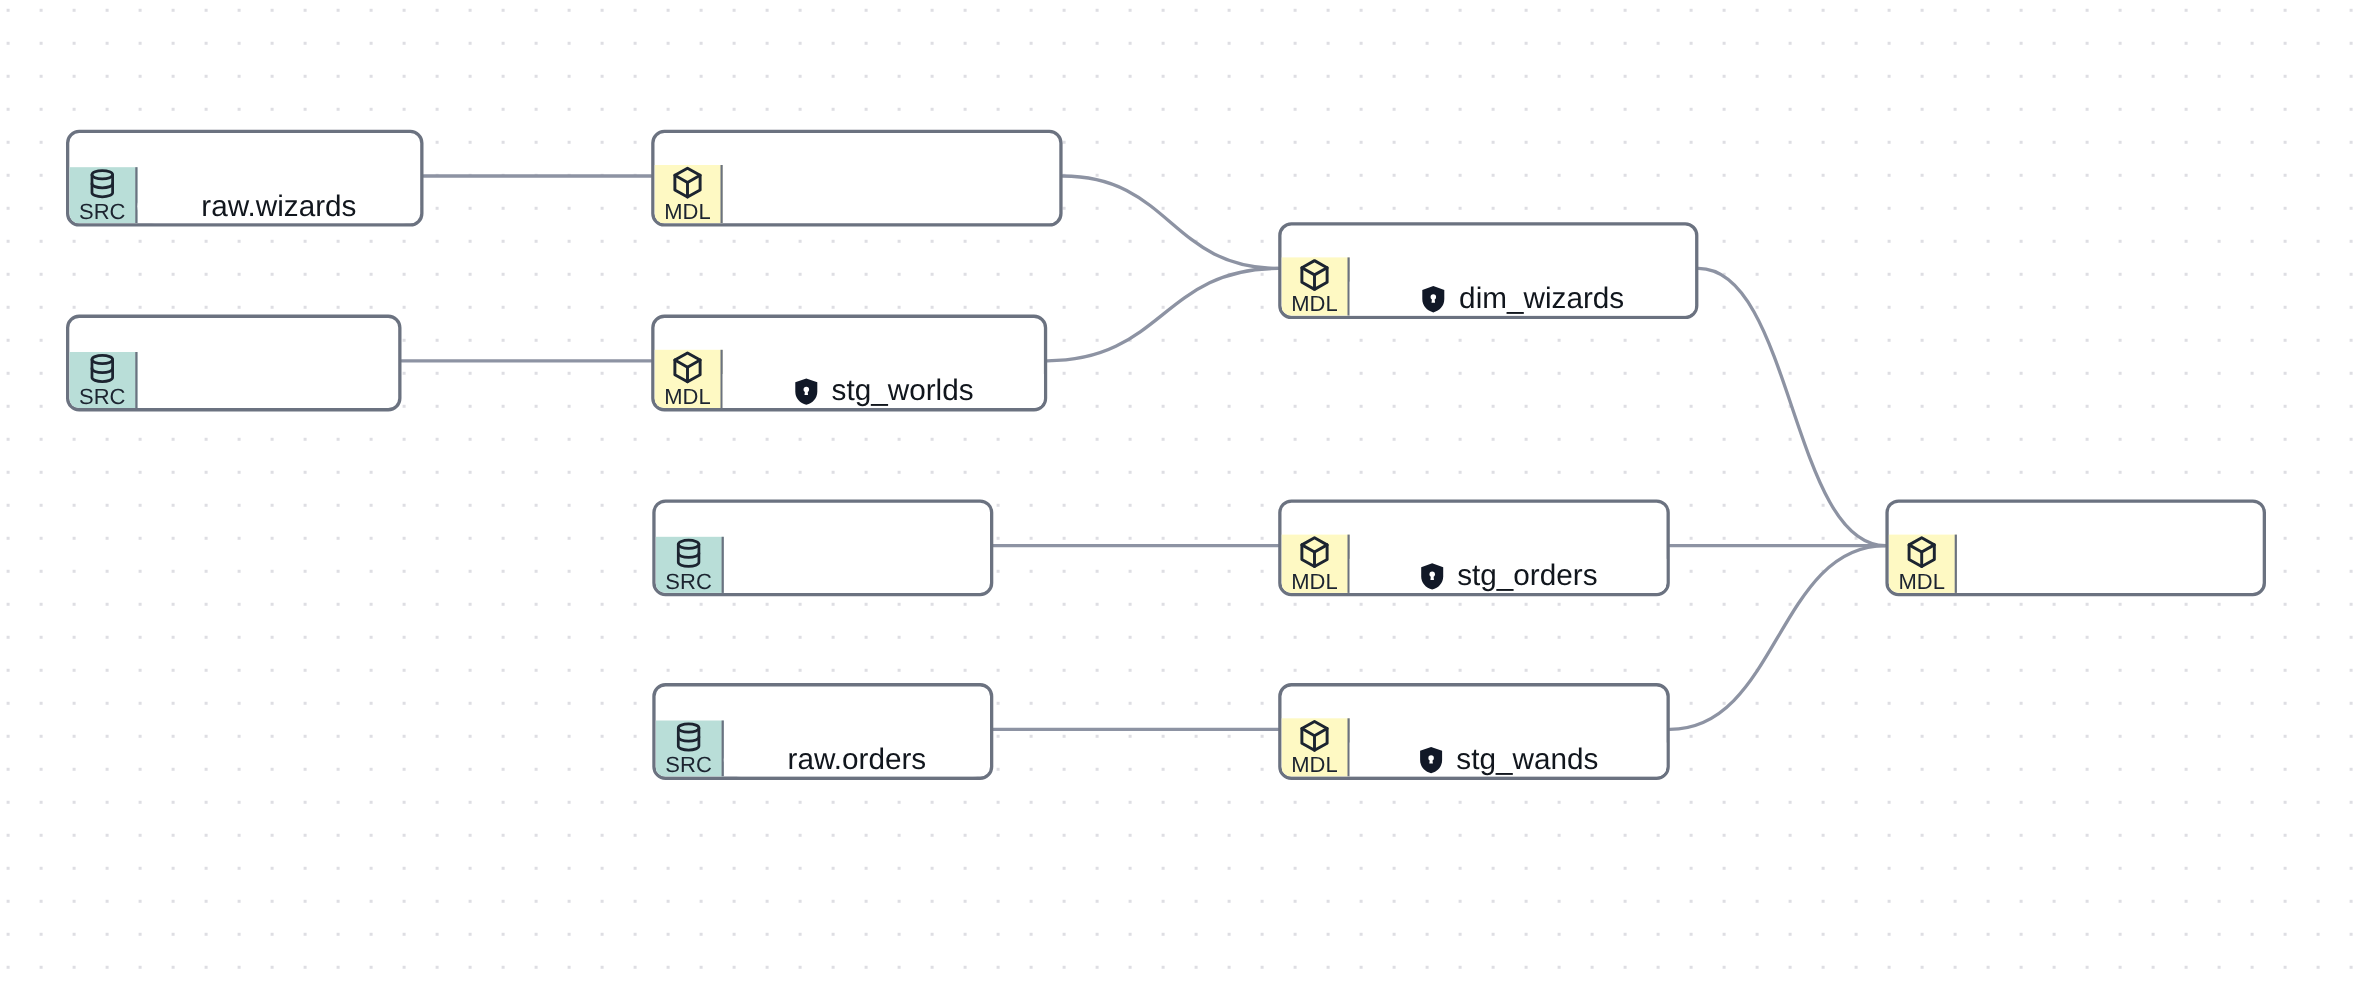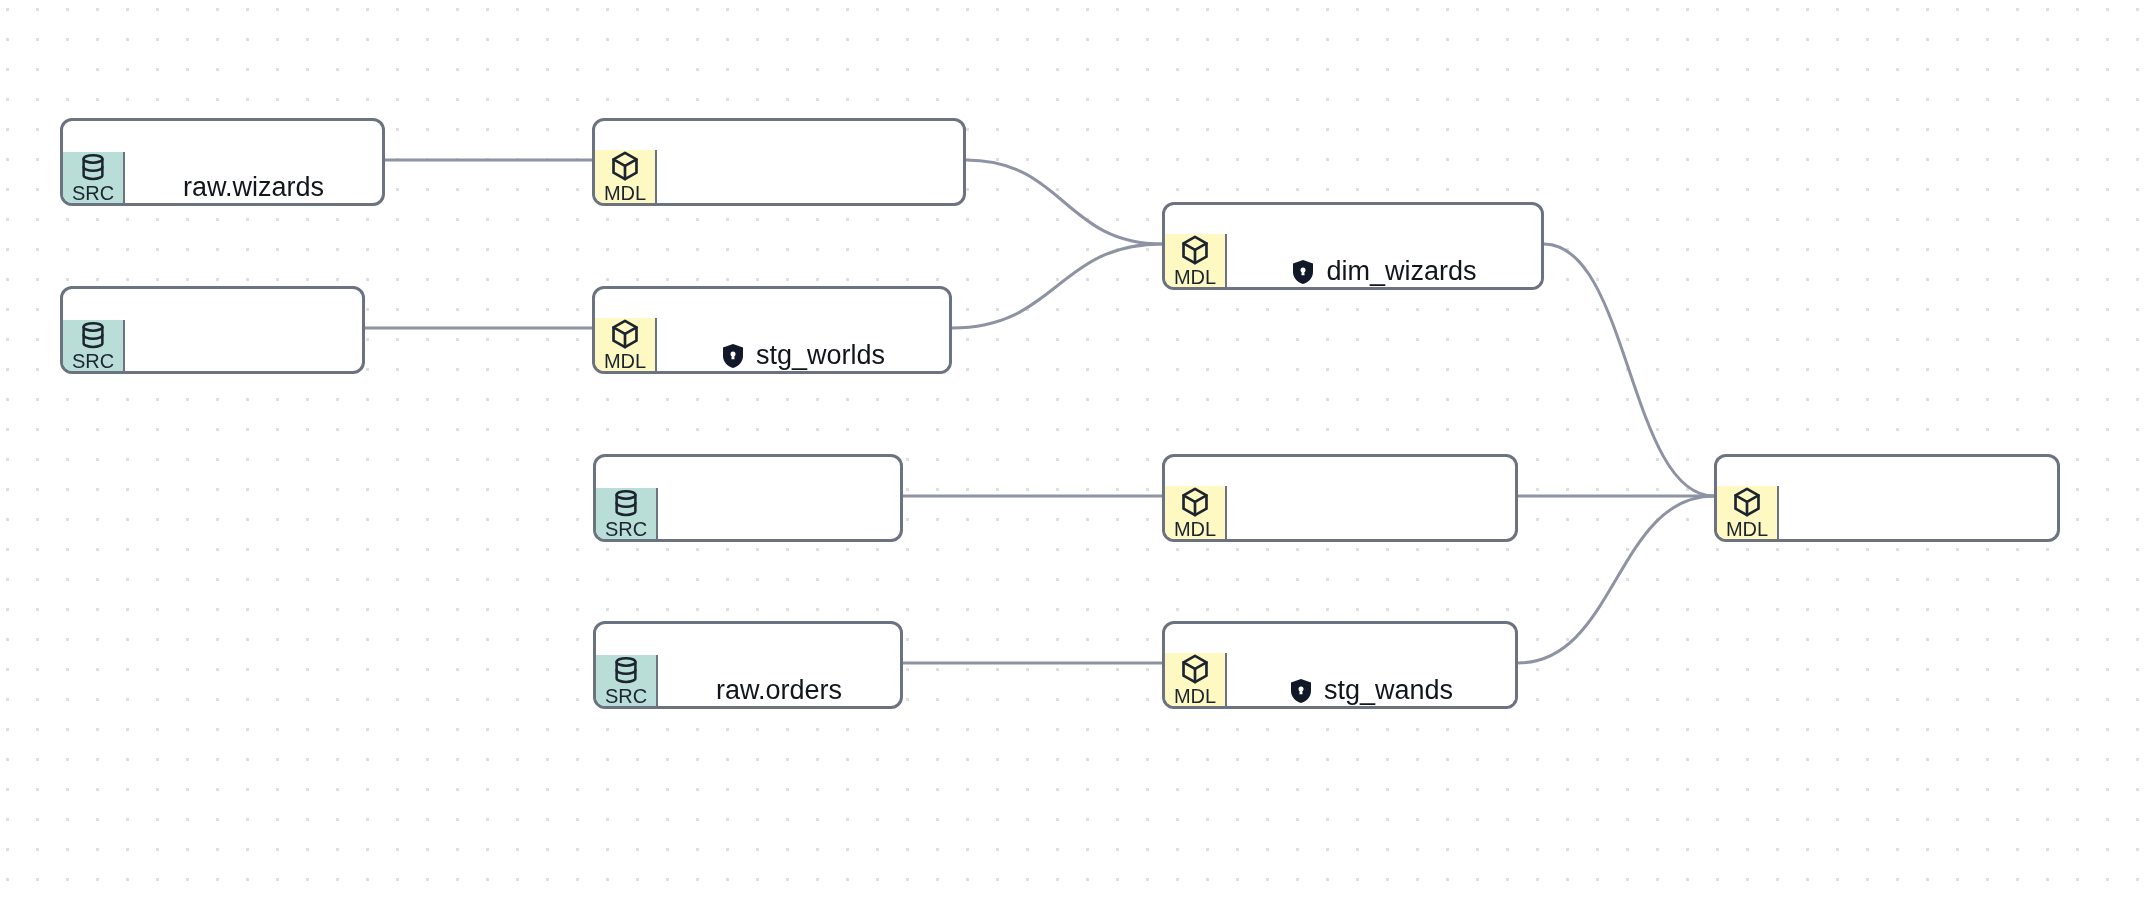--- a/index.html
+++ b/index.html
@@ -184,20 +184,28 @@
       </div>
       <div class="node mdl" style="left: 1162px; top: 454px; width: 356px;">
         <div class="node-badge">
           <span class="badge-icon"><svg width="32" height="32" viewBox="0 0 24 24" fill="none" stroke="#1c2430" stroke-width="2" stroke-linecap="round" stroke-linejoin="round">
               <path d="M12 2.2 20.6 7v10L12 21.8 3.4 17V7z"></path>
               <path d="M3.4 7 12 11.9 20.6 7"></path>
               <path d="M12 11.9v9.9"></path>
             </svg></span>
           <span class="badge-text">MDL</span>
         </div>
+        <div class="node-body">
+          <span class="shield-icon"><svg width="24" height="26" viewBox="0 0 24 26" fill="#111827">
+              <path d="M12 1 22 4.6v8.2c0 6.1-4.2 10.6-10 12.2C6.2 23.4 2 18.9 2 12.8V4.6z"></path>
+              <circle cx="12" cy="11" r="2.5" fill="#ffffff"></circle>
+              <path d="M10.9 11.6h2.2l.5 4.6h-3.2z" fill="#ffffff"></path>
+            </svg></span>
+          <span class="node-label">stg_orders</span>
+        </div>
       </div>
       <div class="node mdl" style="left: 1162px; top: 621px; width: 356px;">
         <div class="node-badge">
           <span class="badge-icon"><svg width="32" height="32" viewBox="0 0 24 24" fill="none" stroke="#1c2430" stroke-width="2" stroke-linecap="round" stroke-linejoin="round">
               <path d="M12 2.2 20.6 7v10L12 21.8 3.4 17V7z"></path>
               <path d="M3.4 7 12 11.9 20.6 7"></path>
               <path d="M12 11.9v9.9"></path>
             </svg></span>
           <span class="badge-text">MDL</span>
         </div>

